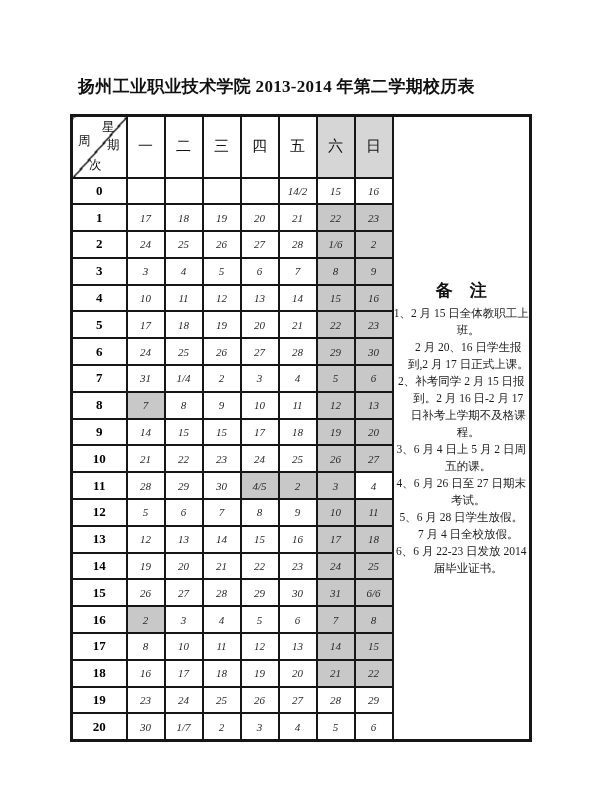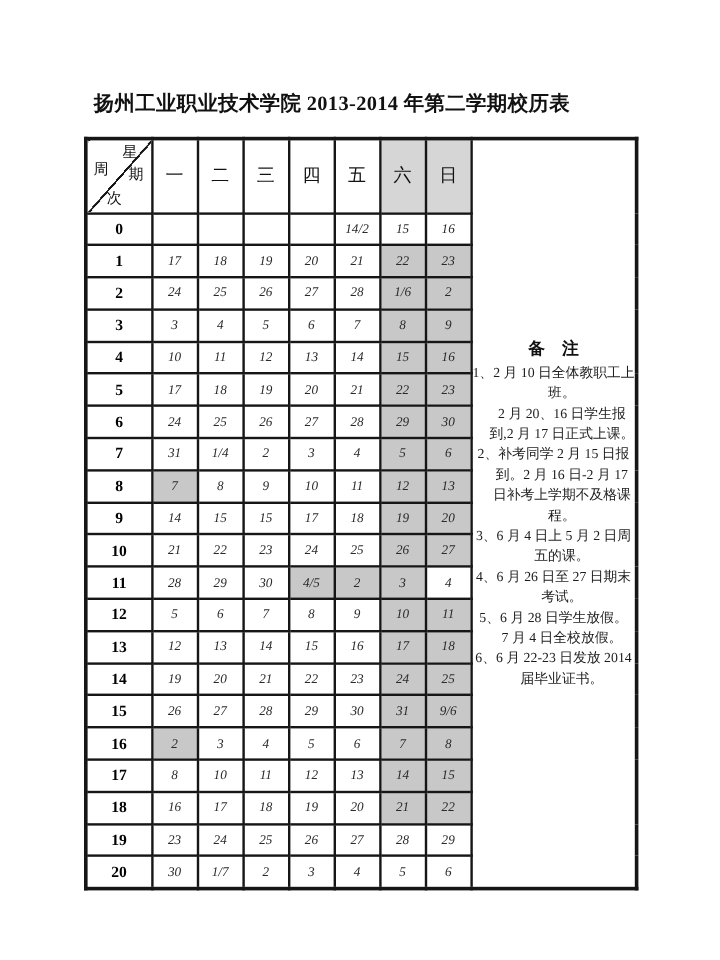--- a/index.html
+++ b/index.html
@@ -79,21 +79,21 @@
   .shade-hdr  { background: #d6d6d6; }
   .shade-cell { background: #c8c8c8; }
   td.remarks {
     vertical-align: top;
     text-align: left;
     padding: 3px 3px 2px 4px;
   }
   .remarks-title {
     text-align: center;
     font-weight: bold;
-    font-size: 14px;
+    font-size: 17px;
     color: #111;
     margin: 1px 0 3px 0;
   }
   .remark-item { margin: 0; }
   .r-line {
     font-size: 11.5px;
     line-height: 17px;
     color: #1c1c1c;
     padding-left: 14px;
   }
@@ -137,21 +137,21 @@
           <td class="dayhead">一</td>
           <td class="dayhead">二</td>
           <td class="dayhead">三</td>
           <td class="dayhead">四</td>
           <td class="dayhead">五</td>
           <td class="dayhead shade-hdr">六</td>
           <td class="dayhead shade-hdr">日</td>
           <td class="remarks" rowspan="22">
             <div class="remarks-title">备　注</div>
             <div class="remark-item">
-              <div class="r-line first">1、2 月 10 日全体教职工上班。</div>
+              <div class="r-line first">1、2 月 15 日全体教职工上班。</div>
               <div class="r-line">2 月 20、16 日学生报到,2 月 17 日正式上课。</div>
             </div>
             <div class="remark-item">
               <div class="r-line first">2、补考同学 2 月 15 日报到。2 月 16 日-2 月 17 日补考上学期不及格课程。</div>
             </div>
             <div class="remark-item">
               <div class="r-line first">3、6 月 4 日上 5 月 2 日周五的课。</div>
             </div>
             <div class="remark-item">
               <div class="r-line first">4、6 月 26 日至 27 日期末考试。</div>
@@ -316,21 +316,21 @@
           <td class="daycell shade-cell">25</td>
         </tr>
         <tr class="wk">
           <td class="weeknum">15</td>
           <td class="daycell">26</td>
           <td class="daycell">27</td>
           <td class="daycell">28</td>
           <td class="daycell">29</td>
           <td class="daycell">30</td>
           <td class="daycell shade-cell">31</td>
-          <td class="daycell shade-cell">9/6</td>
+          <td class="daycell shade-cell">6/6</td>
         </tr>
         <tr class="wk">
           <td class="weeknum">16</td>
           <td class="daycell shade-cell">2</td>
           <td class="daycell">3</td>
           <td class="daycell">4</td>
           <td class="daycell">5</td>
           <td class="daycell">6</td>
           <td class="daycell shade-cell">7</td>
           <td class="daycell shade-cell">8</td>

